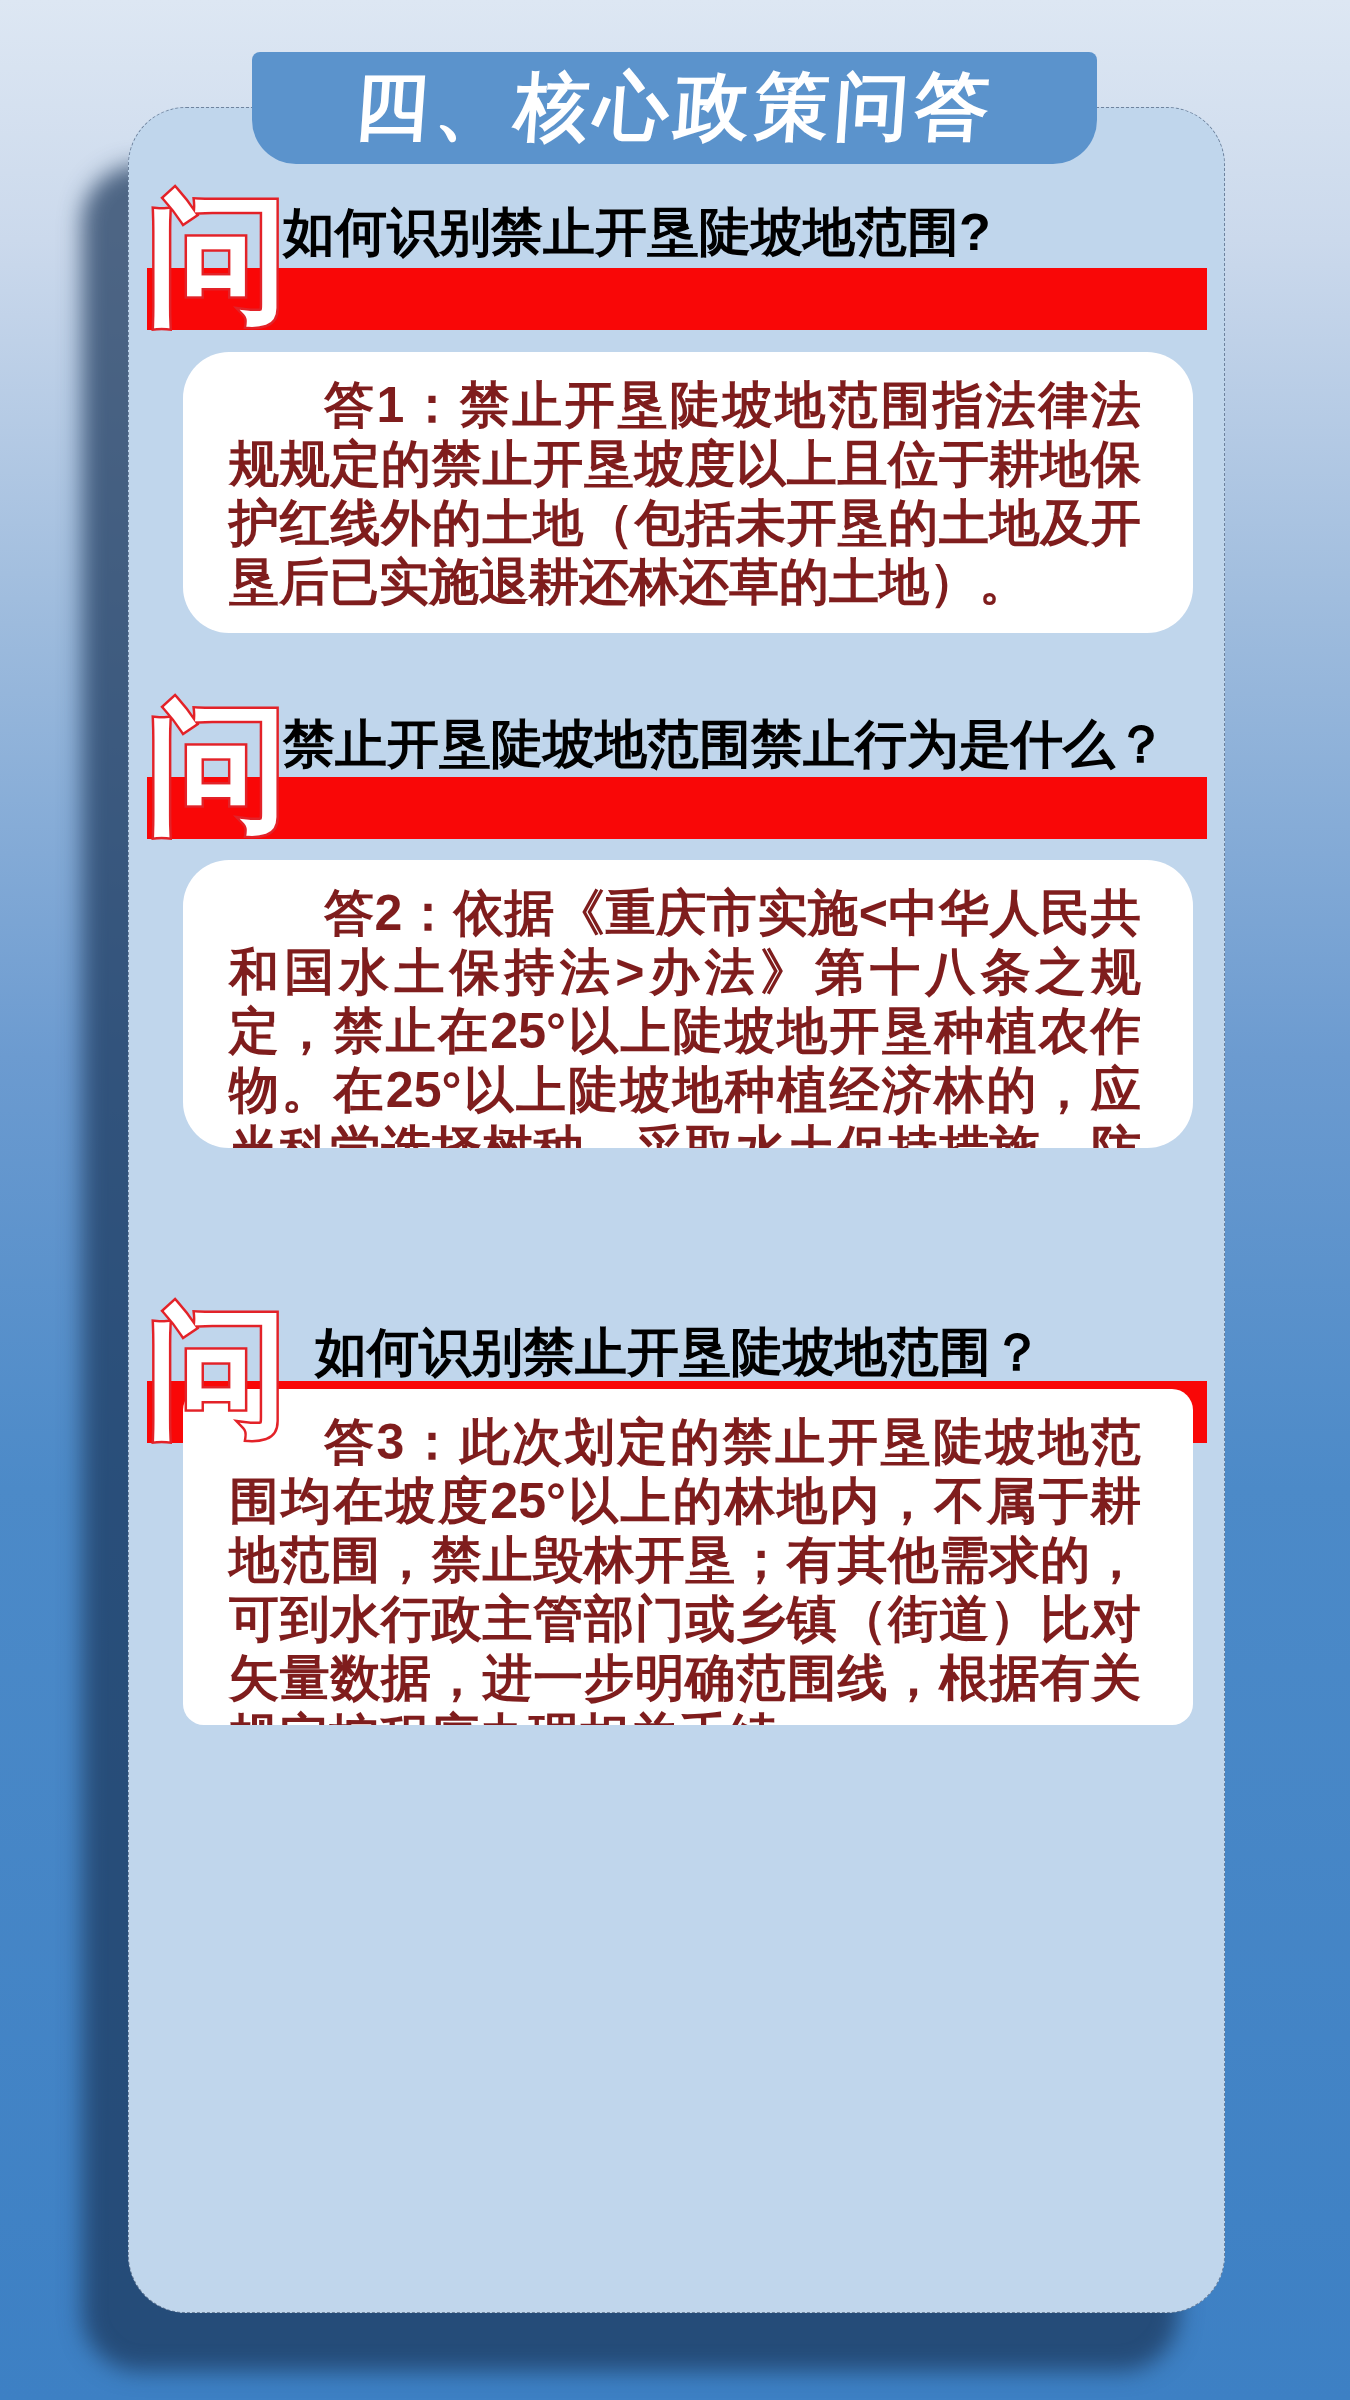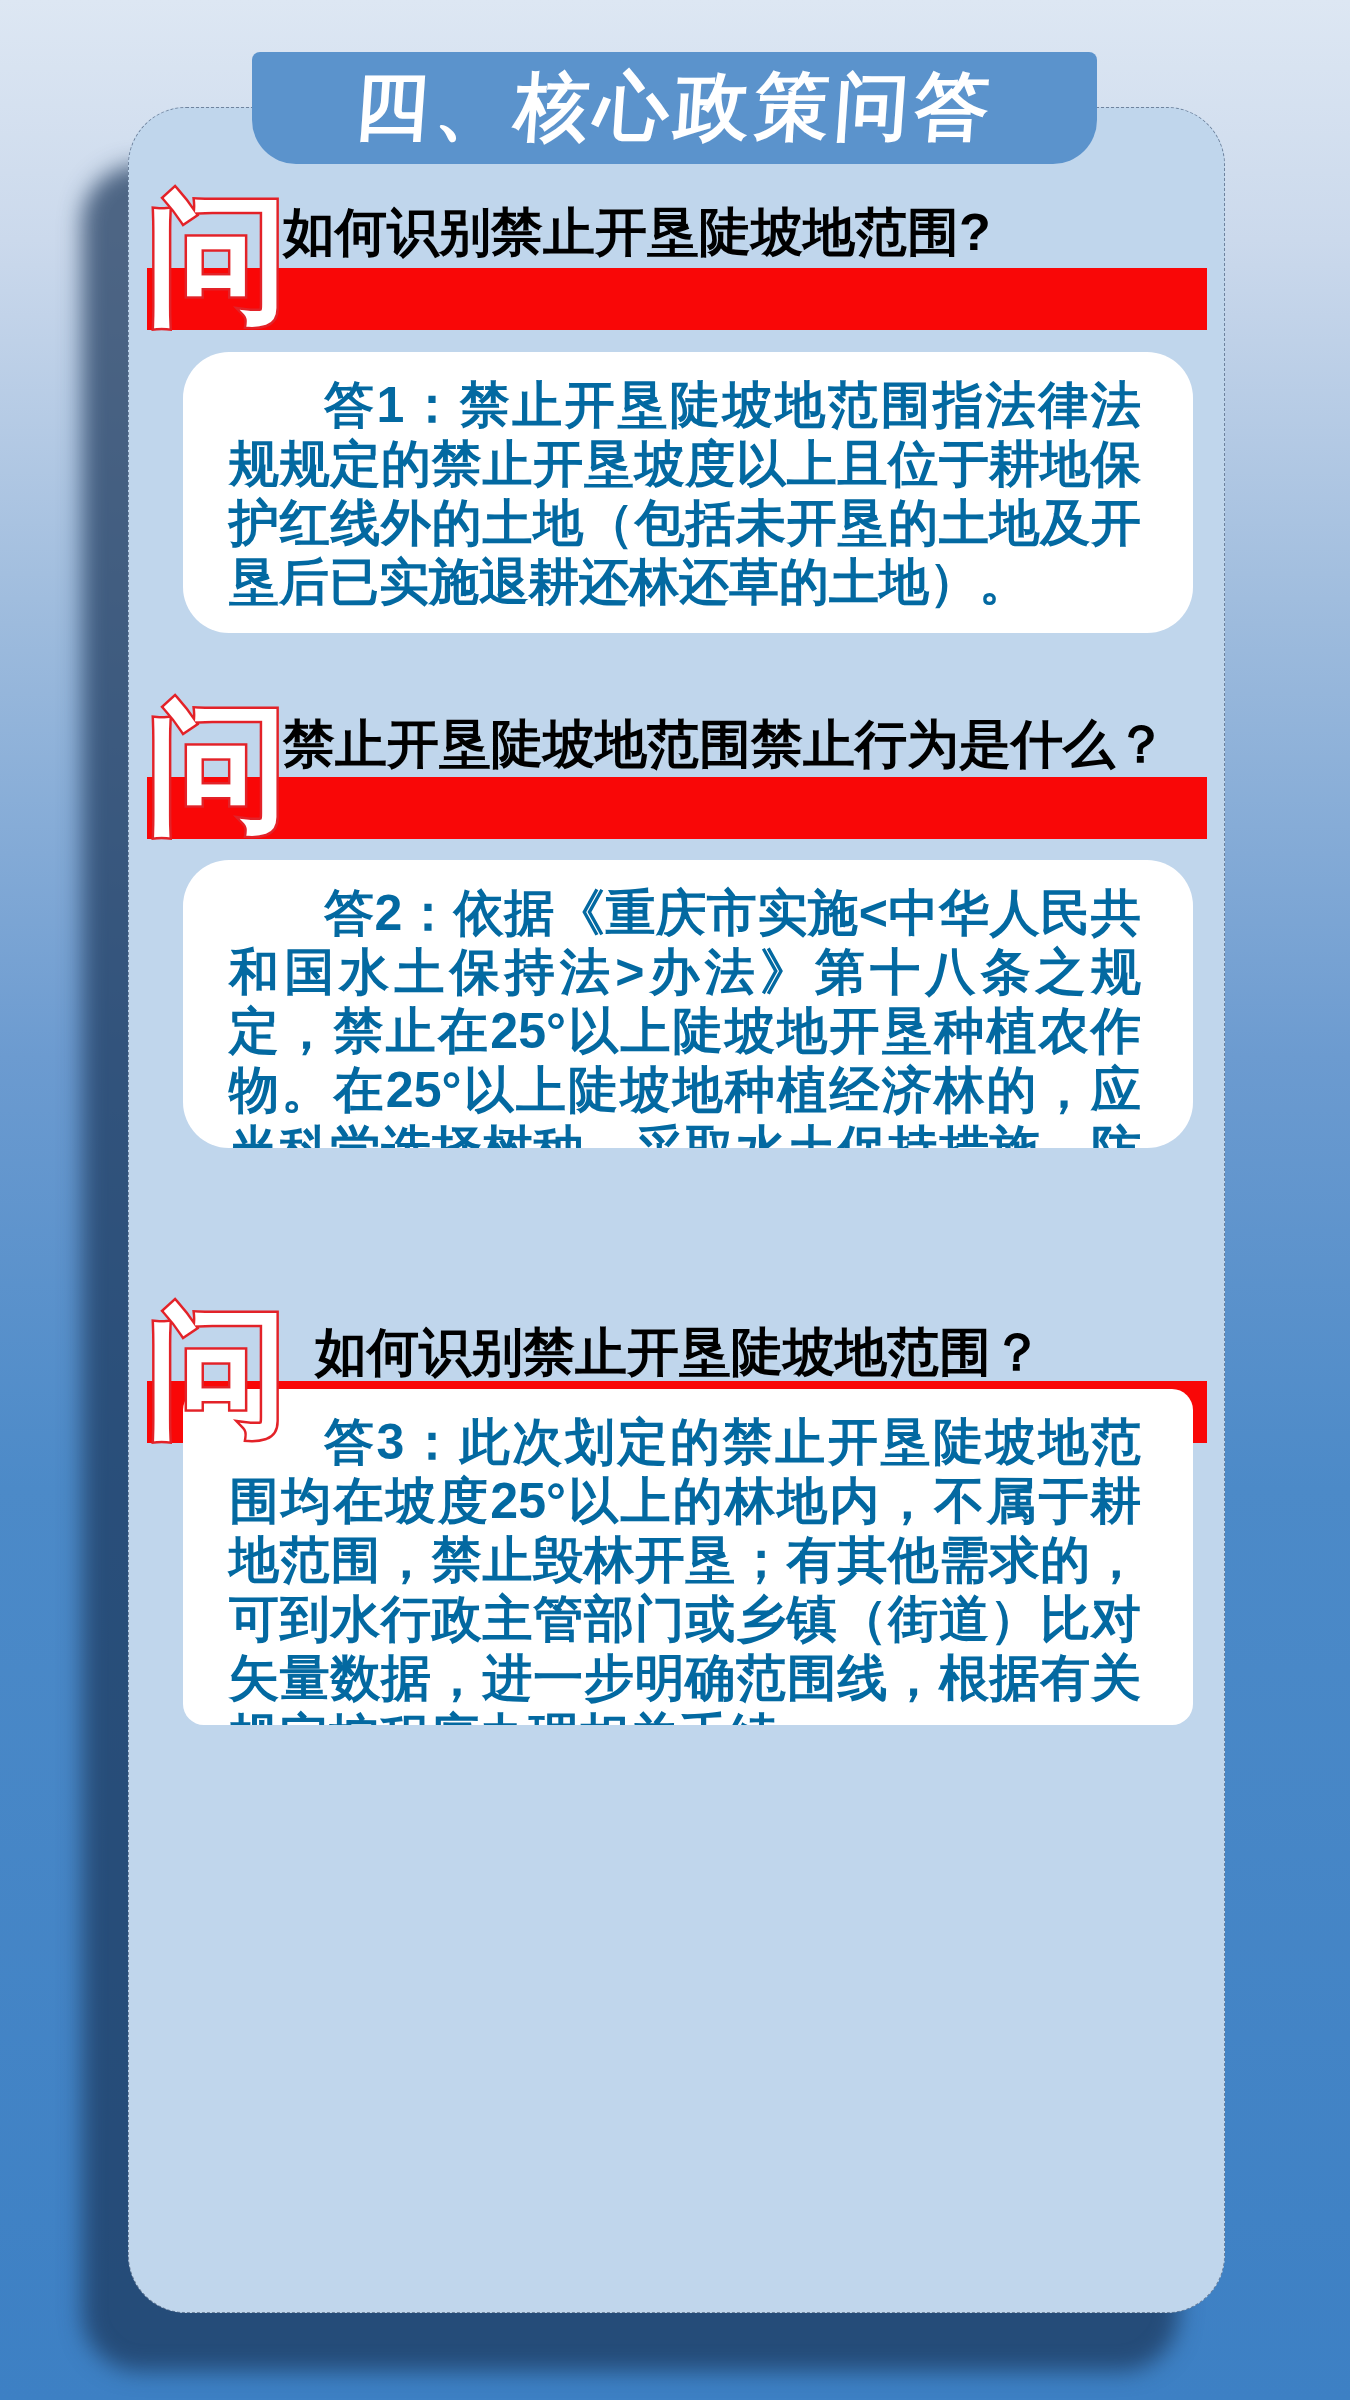--- a/index.html
+++ b/index.html
@@ -114,21 +114,21 @@
   }
   .answer-1{top:352px;height:281px;}
   .answer-2{top:860px;height:288px;}
   .answer-3{top:1389px;height:336px;border-radius:21px;}
 
   .answer-text{
     padding:24px 52px 0 46px;
     font-size:50px;
     line-height:59px;
     font-weight:700;
-    color:#0369a1;
+    color:#7f1d1d;
     text-indent:1.9em;
     text-align:justify;
   }
 </style>
 </head>
 <body>
 
 <div class="stage">
 
   <div class="main-card"></div>

